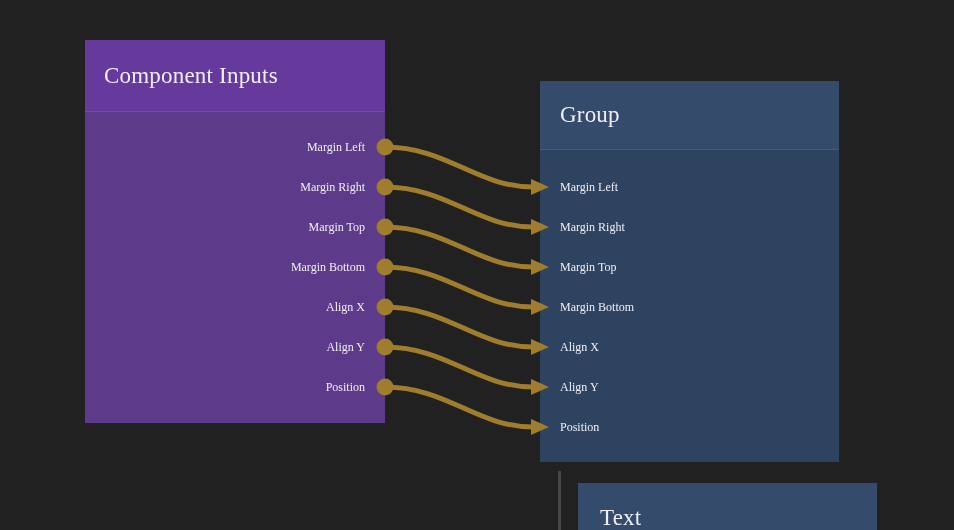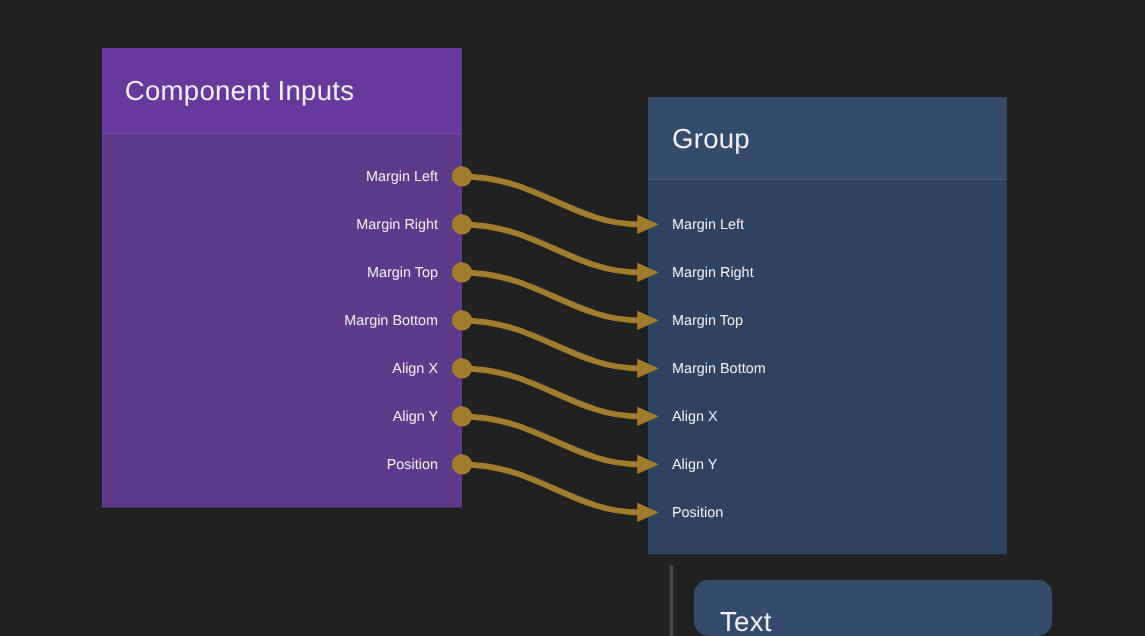--- a/index.html
+++ b/index.html
@@ -14,21 +14,21 @@
   }
   *{margin:0;padding:0;box-sizing:border-box;}
   html,body{width:954px;height:530px;overflow:hidden;}
   body{
     background:var(--bg);
     font-family:"Liberation Sans","DejaVu Sans",sans-serif;
     color:var(--text);
   }
   .canvas{position:relative;width:954px;height:530px;overflow:hidden;}
 
-  .node{position:absolute;overflow:hidden;}
+  .node{position:absolute;overflow:hidden;font-family:Liberation Serif, serif;}
   .node-header{
     display:flex;align-items:center;
     border-bottom:1px solid rgba(255,255,255,0.09);
   }
   .node-title{
     font-size:23px;
     letter-spacing:0.2px;
     white-space:nowrap;
   }
 
@@ -36,21 +36,21 @@
   #node-component-inputs{left:85px;top:40px;width:300px;height:383px;background:var(--purple-body);}
   #node-component-inputs .node-header{height:72px;background:var(--purple-header);padding-left:19px;}
   #node-component-inputs .node-body{padding-top:15px;}
 
   
   #node-group{left:540px;top:81px;width:299px;height:381px;background:var(--blue-body);}
   #node-group .node-header{height:69px;background:var(--blue-header);padding-left:20px;text-align:right;}
   #node-group .node-body{padding-top:17px;}
 
   
-  #node-text{left:578px;top:483px;width:299px;height:47px;background:var(--blue-body);border-radius:13px;}
+  #node-text{left:578px;top:483px;width:299px;height:47px;background:var(--blue-body);}
   #node-text .node-header{height:70px;background:var(--blue-header);padding-left:22px;align-items:center;border-bottom:none;}
 
   .port-row{
     height:40px;
     display:flex;align-items:center;
     font-size:12px;
     white-space:nowrap;
   }
   .outputs .port-row{justify-content:flex-end;padding-right:20px;}
   .inputs .port-row{justify-content:flex-start;padding-left:20px;}

